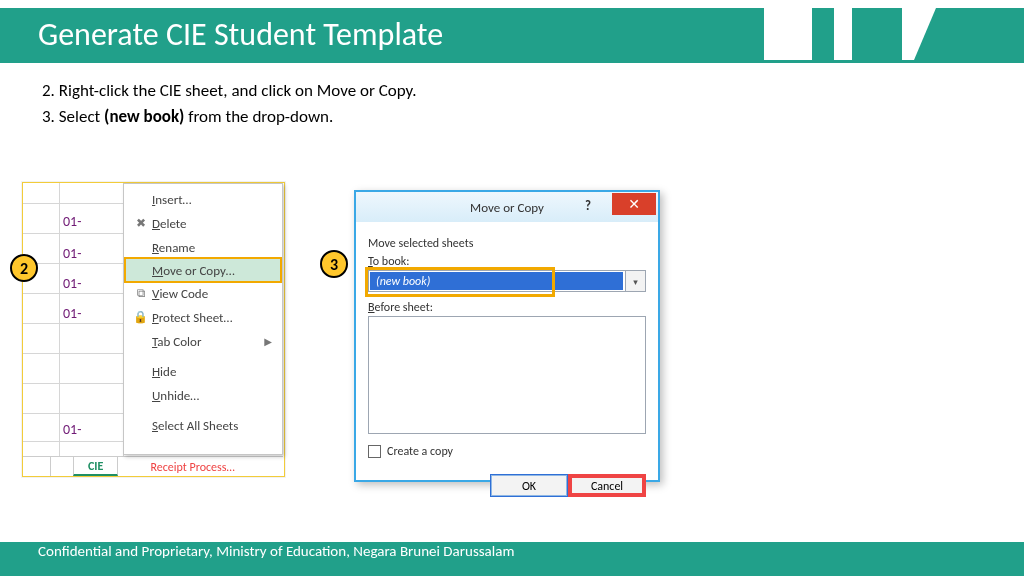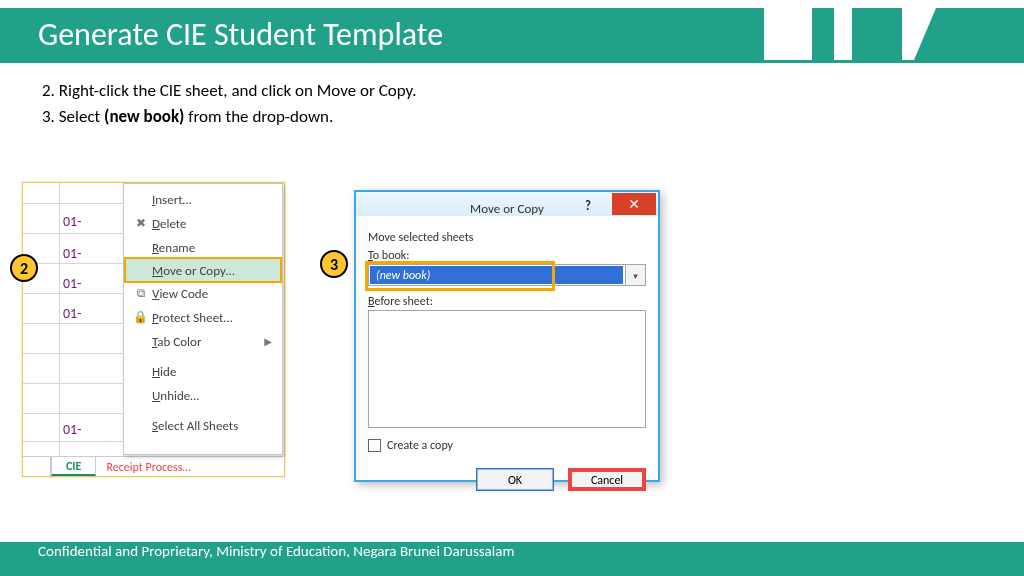--- a/index.html
+++ b/index.html
@@ -77,21 +77,21 @@
   }
   .sheet-row {
     position:absolute; left:0; right:0; height:1px; background:#d6d6d6;
   }
   .sheet-cell {
     position:absolute; left:40px; font-size:14px; color:#701a75; font-family: Calibri, Arial, sans-serif;
   }
   .sheet-tabs {
     position:absolute; left:0; bottom:0; height:20px; width:260px;
     background:#fff; border-top:1px solid #ccc; font-size:12px;
-    display:flex; align-items:center;
+    display:flex; align-items:center;gap:22px;
   }
   .sheet-tab-sep {
     width:28px; height:100%; border-right:1px solid #ccc;
   }
   .sheet-tab-active {
     padding:0 14px; height:100%; display:flex; align-items:center;
     border-bottom:2px solid #1f8f63; font-weight:700; color:#1f8f63;
     border-left:1px solid #ccc; border-right:1px solid #ccc;
   }
   .sheet-tab-dim {
@@ -122,22 +122,22 @@
   
   .dlg-wrap {
     position:absolute; top:190px; left:354px;
     width:306px; height:292px;
     border:2px solid #3aa8e6;
     background:#fff;
     box-shadow:3px 3px 8px rgba(0,0,0,0.25);
     font-size:12px;
   }
   .dlg-title {
-    height:24px; background:linear-gradient(#eef7fd,#d8edf9);
-    display:flex; align-items:flex-end; justify-content:center;
+    height:30px; background:linear-gradient(#eef7fd,#d8edf9);
+    display:flex; align-items:center; justify-content:center;
     position:relative; color:#333; font-size:13px;
   }
   .dlg-title-help {
     position:absolute; right:50px; top:2px; width:40px; height:22px;
     display:flex; align-items:center; justify-content:center;
     color:#333; font-weight:700;
   }
   .dlg-close {
     position:absolute; right:2px; top:1px; width:44px; height:22px;
     background:#d9402a; color:#fff; display:flex; align-items:center; justify-content:center;
@@ -162,21 +162,21 @@
   .dlg-select-btn {
     position:absolute; right:0; top:0; width:20px; height:20px;
     border-left:1px solid #9da6b2; display:flex; align-items:center; justify-content:center;
     background:#f3f3f3; font-size:9px; color:#555;
   }
   .dlg-list {
     width:100%; height:118px; border:1px solid #9da6b2; background:#fff; margin-top:2px;
   }
   .dlg-check { display:flex; align-items:center; gap:6px; margin-top:10px; }
   .dlg-check-box { width:13px; height:13px; border:1px solid #666; background:#fff; }
-  .dlg-btns { display:flex; gap:14px; justify-content:flex-end; padding:8px 12px 10px;text-align:center; }
+  .dlg-btns { display:flex; gap:0; justify-content:flex-end; padding:8px 12px 10px;text-align:center; }
   .dlg-btn {
     width:78px; height:23px; border:4px solid #ef4444; background:#f3f3f3;
     display:flex; align-items:center; justify-content:center; font-size:12px;
   }
   .dlg-btn.default { border:1px solid #2f6fd6; box-shadow:inset 0 0 0 1px #8fb7e4; }
 
   
   .step-marker {
     position:absolute; width:28px; height:28px; border-radius:50%;
     background:#ffc72c; border:2px solid #000;

